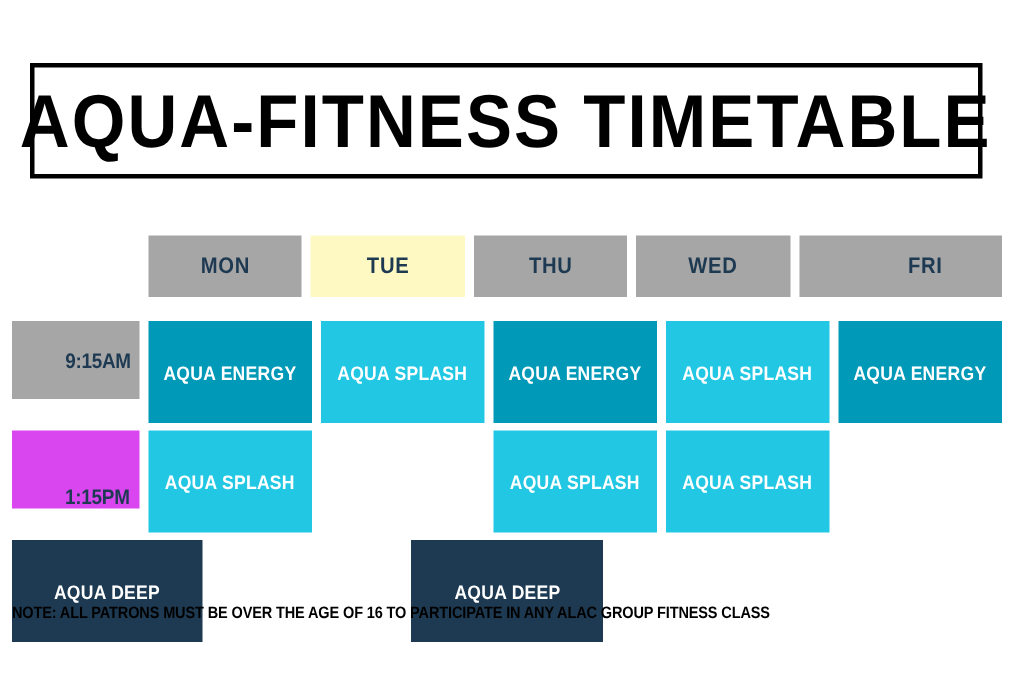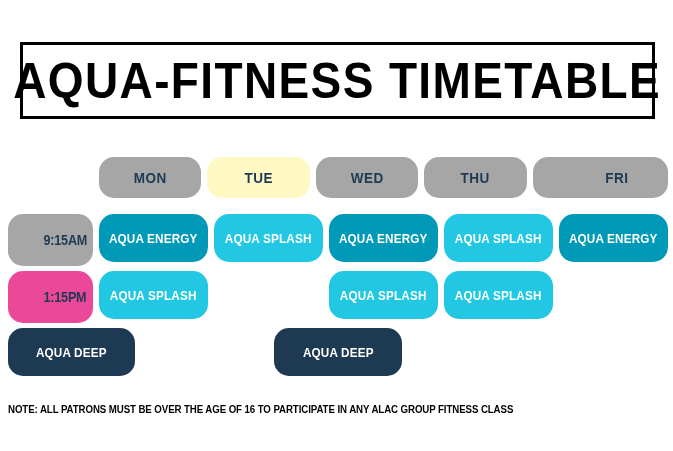--- a/index.html
+++ b/index.html
@@ -55,21 +55,20 @@
   }
   .grid-row:last-child { margin-bottom: 0; }
 
   .cell {
     box-sizing: border-box;
     margin-right: 6px;
     display: flex;
     align-items: center;
     justify-content: center;
     text-align: center;
-    border-radius: 15px;
   }
   .cell:last-child { margin-right: 0; }
 
   
   .time-cell {
     width: 85px;
     min-width: 85px;
     height: 52px;
   }
   .time-cell.filled {
@@ -97,21 +96,21 @@
     font-weight: 700;
     font-size: 15px;
     letter-spacing: 0.5px;
     color: #1e3a52;
     transform: scaleX(0.9);
     white-space: nowrap;
   }
 
   .class-cell {
     flex: 1 1 0;
-    height: 48px;
+    height: 68px;
   }
   .class-cell.empty { background: transparent; }
   .class-label {
     font-family: "Liberation Sans Narrow", "Liberation Sans", sans-serif;
     font-weight: 700;
     font-size: 13px;
     letter-spacing: 0.2px;
     color: #ffffff;
     transform: scaleX(0.9);
     white-space: nowrap;
@@ -143,24 +142,24 @@
 
   <div class="grid-row">
     <div class="cell time-cell"></div>
     <div class="cell day-cell" style="background: rgb(166, 166, 166);">
       <span class="day-label" style="color: rgb(30, 58, 82);">MON</span>
     </div>
     <div class="cell day-cell" style="background: #fef9c3;">
       <span class="day-label" style="color: rgb(30, 58, 82);">TUE</span>
     </div>
     <div class="cell day-cell" style="background: rgb(166, 166, 166);">
+      <span class="day-label" style="color: rgb(30, 58, 82);">THU</span>
+    </div>
+    <div class="cell day-cell" style="background: rgb(166, 166, 166);">
       <span class="day-label" style="color: rgb(30, 58, 82);">WED</span>
-    </div>
-    <div class="cell day-cell" style="background: rgb(166, 166, 166);">
-      <span class="day-label" style="color: rgb(30, 58, 82);">THU</span>
     </div>
     <div class="cell day-cell" style="background: rgb(166, 166, 166); padding-left: 33px;">
       <span class="day-label" style="color: rgb(30, 58, 82);">FRI</span>
     </div>
   </div>
 
   <div class="grid-row">
     <div class="cell time-cell filled" style="background: rgb(166, 166, 166);">
       <span class="time-label" style="color: rgb(30, 58, 82);">9:15AM</span>
     </div>
@@ -175,21 +174,21 @@
     </div>
     <div class="cell class-cell" style="background: rgb(34, 200, 227);">
       <span class="class-label">AQUA SPLASH</span>
     </div>
     <div class="cell class-cell" style="background: rgb(0, 153, 184);">
       <span class="class-label">AQUA ENERGY</span>
     </div>
   </div>
 
   <div class="grid-row">
-    <div class="cell time-cell filled" style="background: #ec4899;">
+    <div class="cell time-cell filled" style="background: #d946ef; align-items: flex-end;">
       <span class="time-label" style="color: rgb(30, 58, 82);">1:15PM</span>
     </div>
     <div class="cell class-cell" style="background: rgb(34, 200, 227);">
       <span class="class-label">AQUA SPLASH</span>
     </div>
     <div class="cell class-cell empty" style="background: transparent;">
       <span class="class-label"></span>
     </div>
     <div class="cell class-cell" style="background: rgb(34, 200, 227);">
       <span class="class-label">AQUA SPLASH</span>

